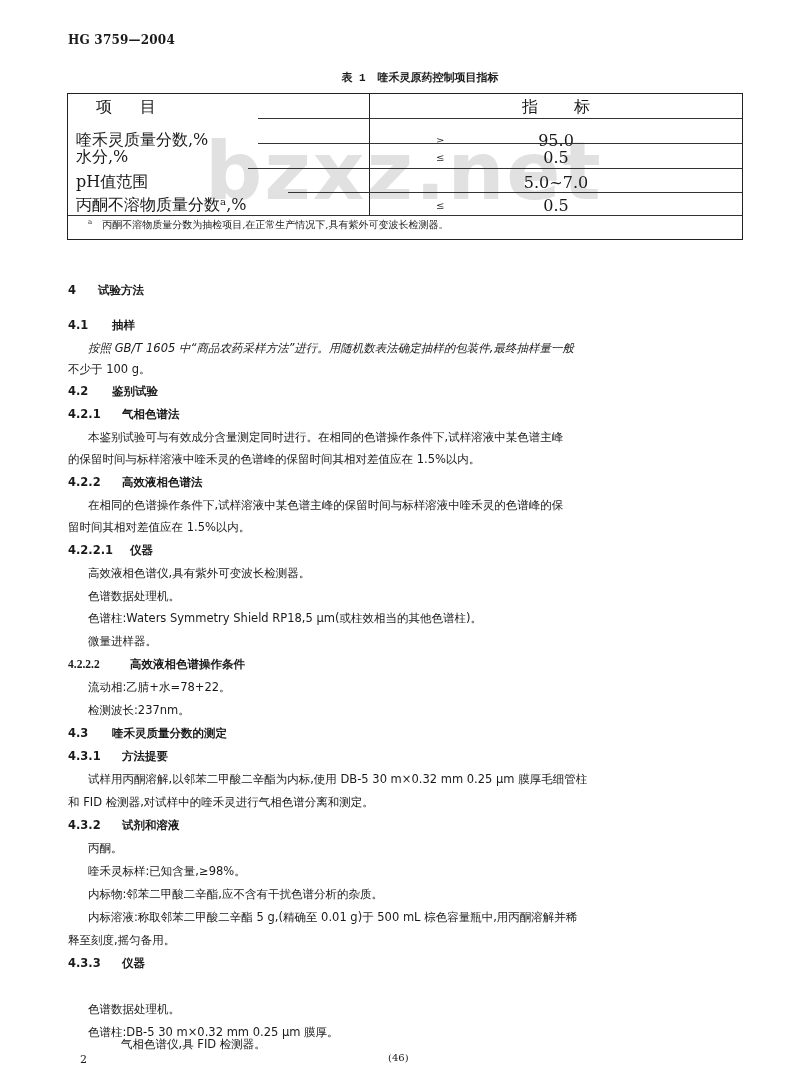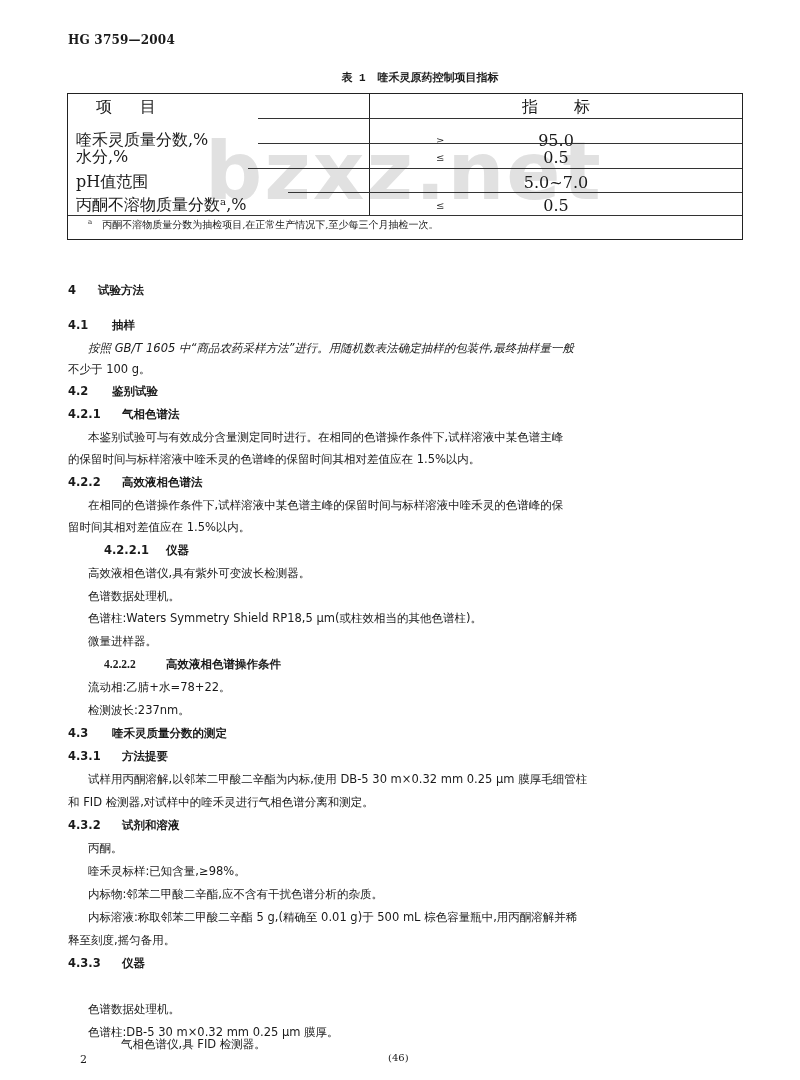--- a/index.html
+++ b/index.html
@@ -133,21 +133,21 @@
     .h {
       font-weight: bold;
       font-size: 11.5px;
     }
     .h .no {
       display: inline-block;
       min-width: 36px;
       margin-right: 8px;
     }
     .h2 .no { min-width: 46px; }
-    .h4 .no { min-width: 54px; margin-left: 36px; }
+    .h4 .no { min-width: 54px; }
     .indent { left: 88px; }
     .flush { left: 68px; }
     .page-no {
       position: absolute;
       left: 80px; top: 1053px;
       font-family: "DejaVu Serif", serif;
       font-size: 11px;
     }
     .page-no-center {
       position: absolute;
@@ -200,21 +200,21 @@
     <div class="hline" style="left:220px; width:454px; top:98px;"></div>
 
     <div class="row" style="top:98px;">
       <span class="item">丙酮不溶物质量分数ᵃ,%</span>
       <span class="sym">≤</span>
       <span class="val">0.5</span>
     </div>
     <div class="hline" style="left:0; width:674px; top:121px; border-top-width:1.5px;"></div>
 
     <div class="footnote">
-      <sup>a</sup><span>丙酮不溶物质量分数为抽检项目,在正常生产情况下,至少每三个月抽检一次。</span>
+      <sup>a</sup><span>丙酮不溶物质量分数为抽检项目,在正常生产情况下,具有紫外可变波长检测器。</span>
     </div>
   </div>
 
   <div class="line h flush" style="top:283px;">
     <span class="no" style="min-width:22px;">4</span><span>试验方法</span>
   </div>
 
   <div class="line h flush" style="top:318px;">
     <span class="no">4.1</span><span>抽样</span>
   </div>

